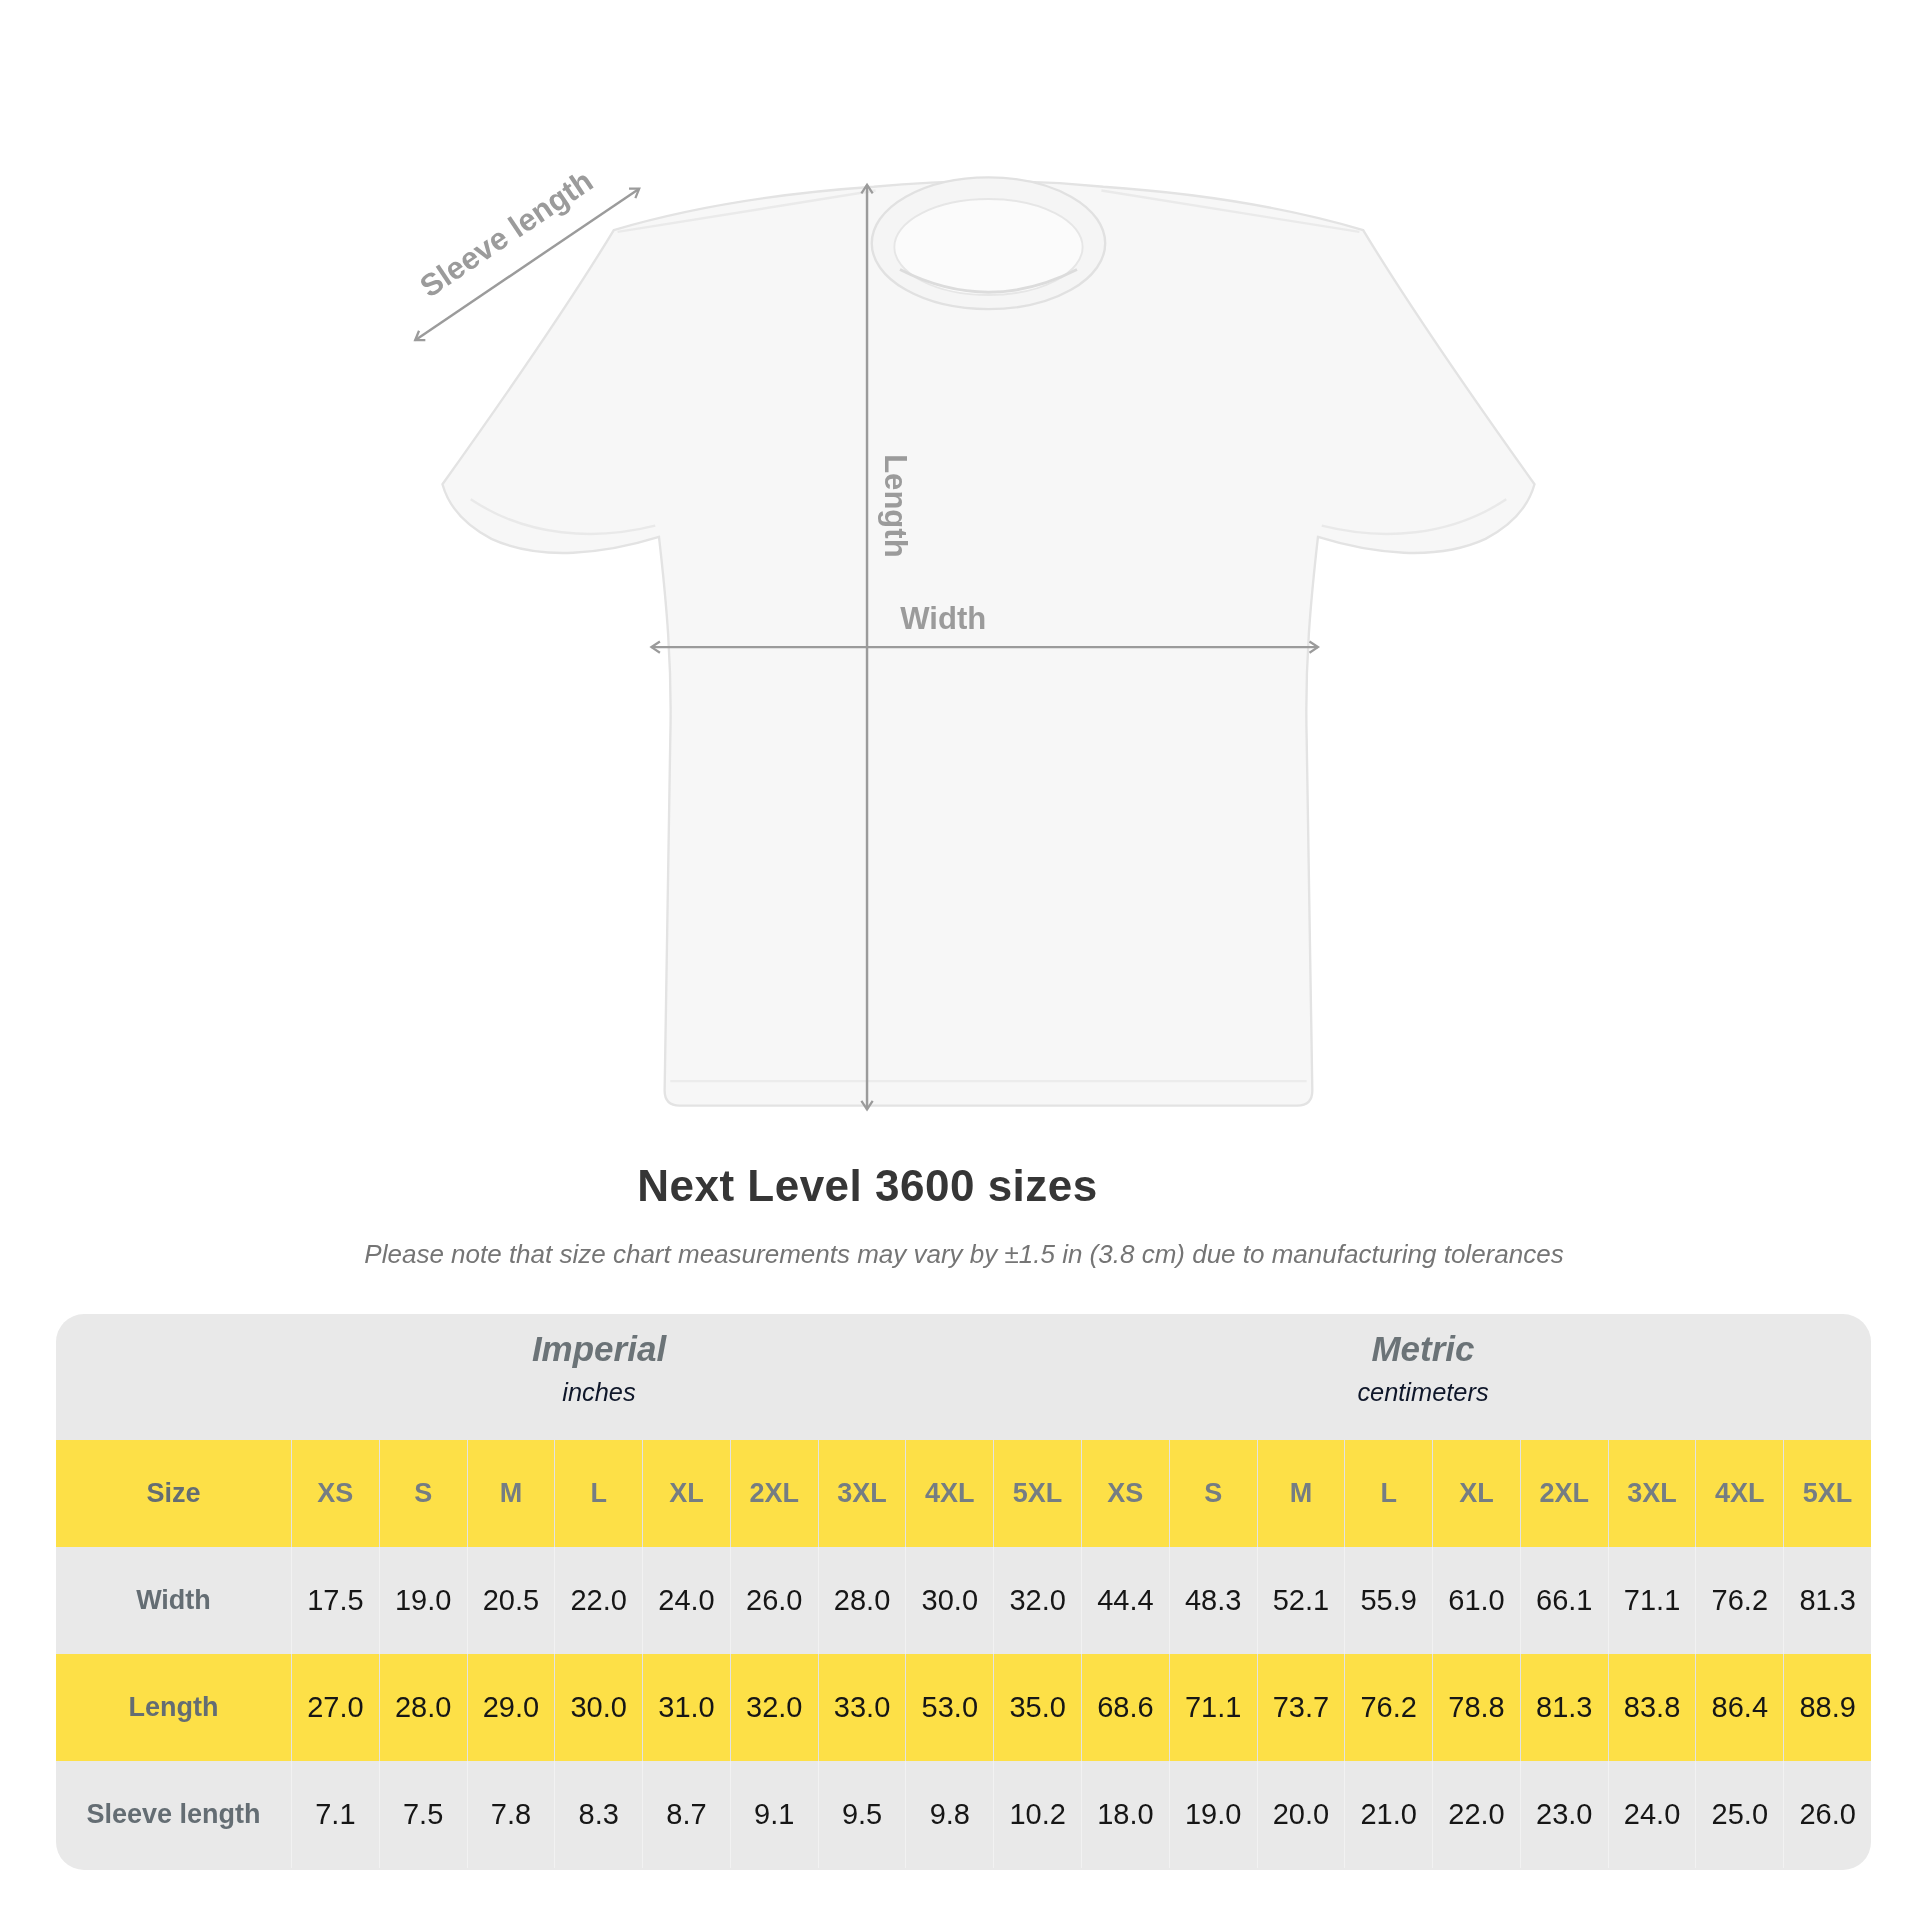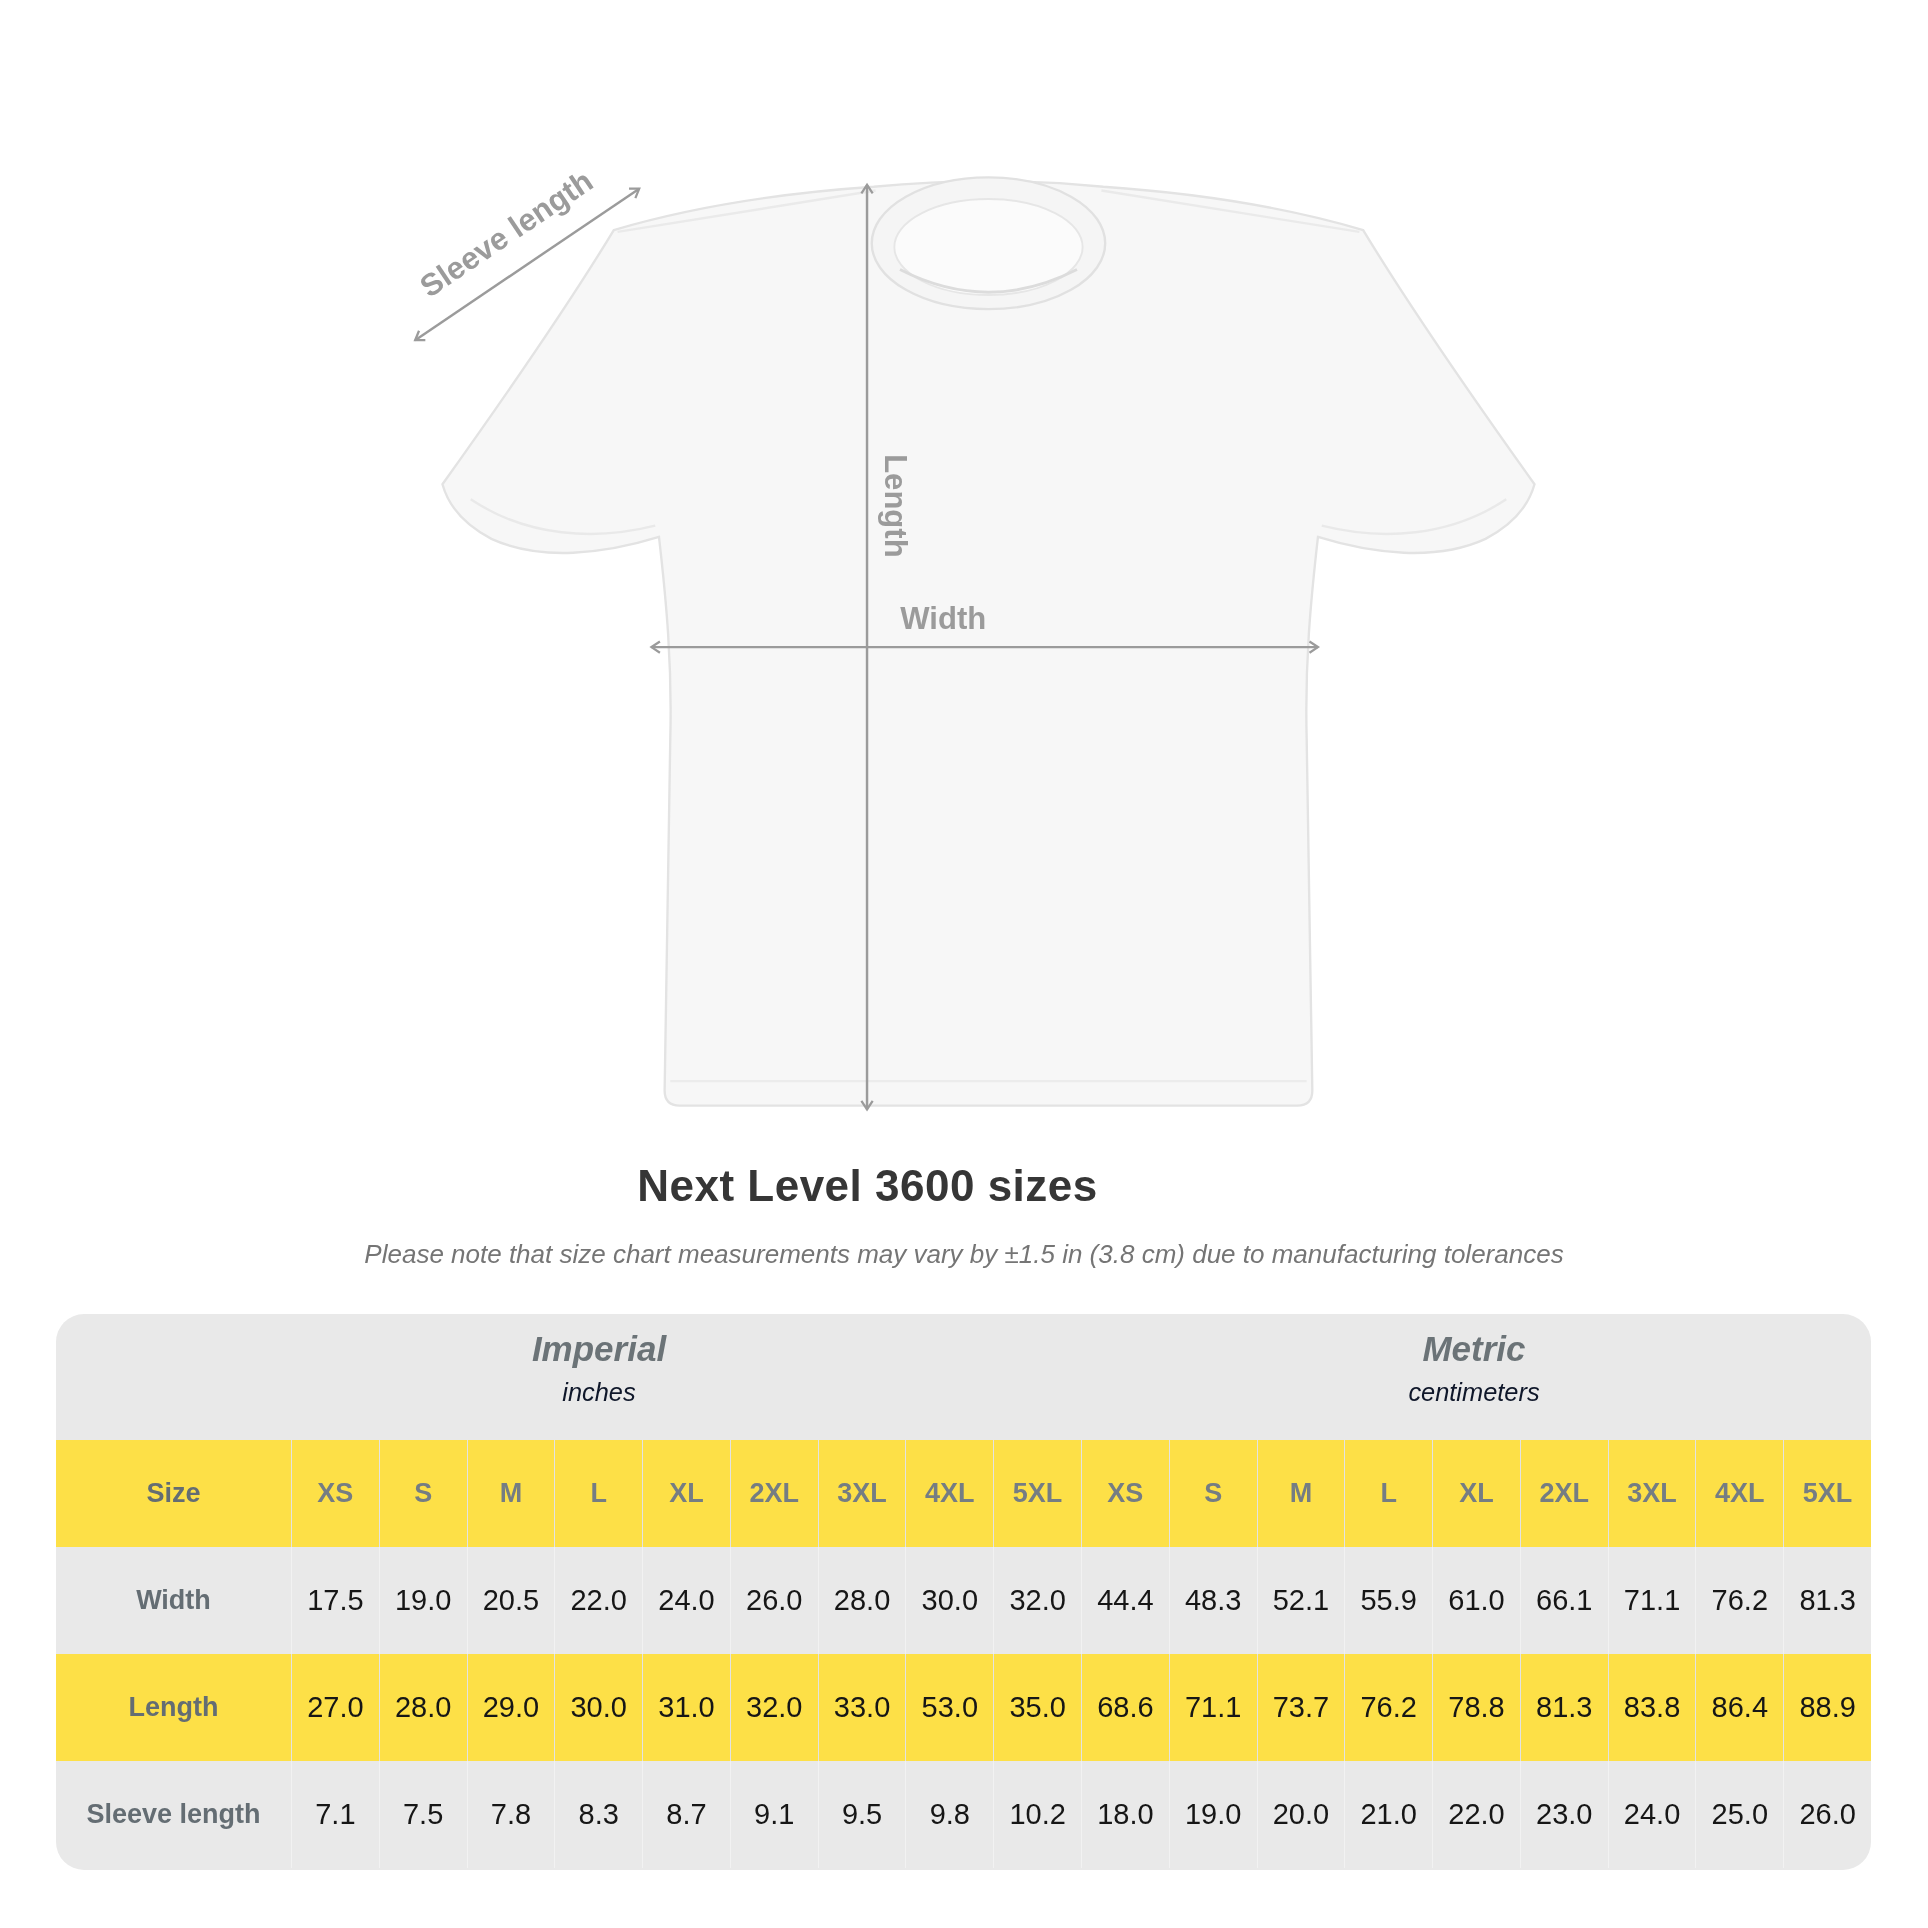--- a/index.html
+++ b/index.html
@@ -17,21 +17,21 @@
     position:absolute;left:0;top:1239px;width:1928px;text-align:center;
     font-size:26px;font-style:italic;color:#757575;
   }
   .size-table{
     position:absolute;left:56px;top:1314px;width:1815px;height:556px;
     background:#e9e9e9;border-radius:28px;overflow:hidden;
   }
   .band{position:relative;height:126px;}
   .unit-group{position:absolute;top:0;transform:translateX(-50%);text-align:center;white-space:nowrap;}
   .unit-group.imperial{left:543px;}
-  .unit-group.metric{left:1418px;}
+  .unit-group.metric{left:1367px;}
   .unit-name{font-size:35px;font-weight:bold;font-style:italic;color:#6b7377;margin-top:17px;line-height:36px;}
   .unit-sub{font-size:25.4px;font-style:italic;color:#0f172a;margin-top:12.2px;line-height:26px;}
   .grid{position:relative;}
   .trow{display:grid;grid-template-columns:235px repeat(18,1fr);height:107px;}
   .trow.white{background:#fde047;}
   .cell{display:flex;align-items:center;justify-content:center;min-width:0;}
   .trow .cell:not(:first-child){border-left:1.9px solid #f2f2f2;}
   .trow.white .cell:not(:first-child){border-left-color:#e3e3e3;}
   .label-cell{font-weight:bold;color:#646d73;font-size:27px;}
   .size-cell{font-weight:bold;color:#757d83;font-size:27px;}

